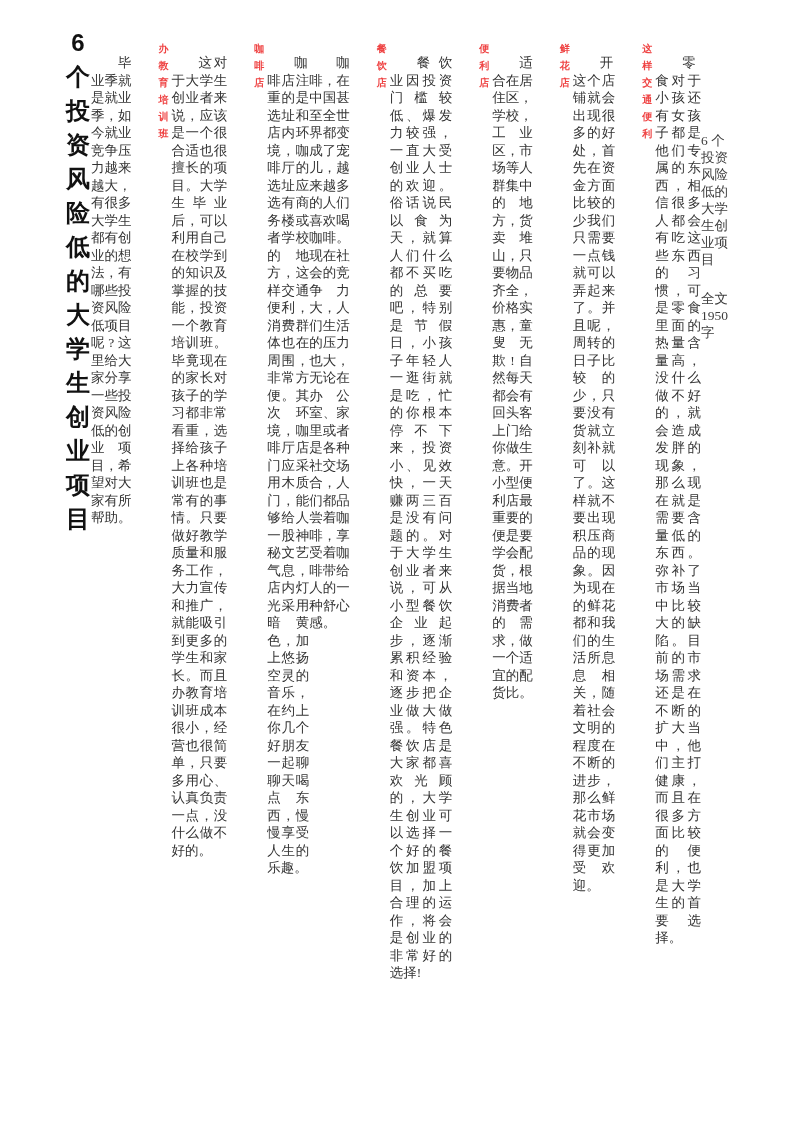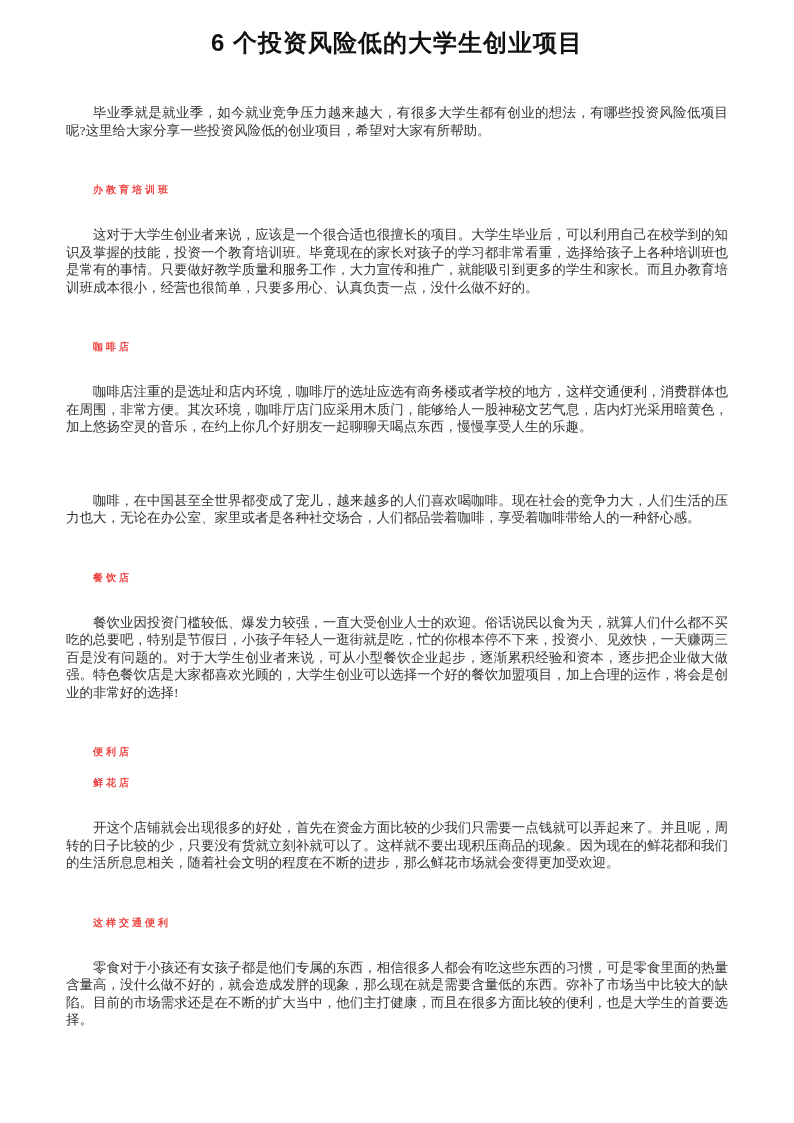--- a/index.html
+++ b/index.html
@@ -7,21 +7,21 @@
     padding: 0;
     background: #ffffff;
   }
   .page {
     width: 794px;
     height: 1123px;
     box-sizing: border-box;
     padding: 26px 66px 0 66px;
     background: #ffffff;
     display: flex;
-    flex-direction: column;
+    flex-direction: row;
     overflow: hidden;
     font-family: "Liberation Serif", "DejaVu Serif", serif;
     color: #333333;
   }
   .doc-title {
     font-family: "Liberation Sans", "DejaVu Sans", sans-serif;
     font-size: 24px;
     font-weight: bold;
     color: #111111;
     text-align: center;
@@ -69,20 +69,21 @@
   <p class="body-text">这对于大学生创业者来说，应该是一个很合适也很擅长的项目。大学生毕业后，可以利用自己在校学到的知识及掌握的技能，投资一个教育培训班。毕竟现在的家长对孩子的学习都非常看重，选择给孩子上各种培训班也是常有的事情。只要做好教学质量和服务工作，大力宣传和推广，就能吸引到更多的学生和家长。而且办教育培训班成本很小，经营也很简单，只要多用心、认真负责一点，没什么做不好的。</p>
 
   <h2 class="section-heading">咖啡店</h2>
   <p class="body-text">咖啡店注重的是选址和店内环境，咖啡厅的选址应选有商务楼或者学校的地方，这样交通便利，消费群体也在周围，非常方便。其次环境，咖啡厅店门应采用木质门，能够给人一股神秘文艺气息，店内灯光采用暗黄色，加上悠扬空灵的音乐，在约上你几个好朋友一起聊聊天喝点东西，慢慢享受人生的乐趣。</p>
   <p class="body-text">咖啡，在中国甚至全世界都变成了宠儿，越来越多的人们喜欢喝咖啡。现在社会的竞争力大，人们生活的压力也大，无论在办公室、家里或者是各种社交场合，人们都品尝着咖啡，享受着咖啡带给人的一种舒心感。</p>
 
   <h2 class="section-heading">餐饮店</h2>
   <p class="body-text">餐饮业因投资门槛较低、爆发力较强，一直大受创业人士的欢迎。俗话说民以食为天，就算人们什么都不买吃的总要吧，特别是节假日，小孩子年轻人一逛街就是吃，忙的你根本停不下来，投资小、见效快，一天赚两三百是没有问题的。对于大学生创业者来说，可从小型餐饮企业起步，逐渐累积经验和资本，逐步把企业做大做强。特色餐饮店是大家都喜欢光顾的，大学生创业可以选择一个好的餐饮加盟项目，加上合理的运作，将会是创业的非常好的选择!</p>
 
   <h2 class="section-heading">便利店</h2>
+  <p class="body-text">适合在居住区，学校，工业区，市场等人群集中的地方，货卖堆山，只要物品齐全，价格实惠，童叟无欺!自然每天都会有回头客上门给你做生意。开小型便利店最重要的便是要学会配货，根据当地消费者的需求，做一个适宜的配货比。</p>
 
   <h2 class="section-heading">鲜花店</h2>
   <p class="body-text">开这个店铺就会出现很多的好处，首先在资金方面比较的少我们只需要一点钱就可以弄起来了。并且呢，周转的日子比较的少，只要没有货就立刻补就可以了。这样就不要出现积压商品的现象。因为现在的鲜花都和我们的生活所息息相关，随着社会文明的程度在不断的进步，那么鲜花市场就会变得更加受欢迎。</p>
 
   <h2 class="section-heading">这样交通便利</h2>
   <p class="body-text">零食对于小孩还有女孩子都是他们专属的东西，相信很多人都会有吃这些东西的习惯，可是零食里面的热量含量高，没什么做不好的，就会造成发胖的现象，那么现在就是需要含量低的东西。弥补了市场当中比较大的缺陷。目前的市场需求还是在不断的扩大当中，他们主打健康，而且在很多方面比较的便利，也是大学生的首要选择。</p>
 
   <div class="footer">
     <p class="footer-line">6 个投资风险低的大学生创业项目</p>
     <p class="footer-line">全文 1950 字</p>

